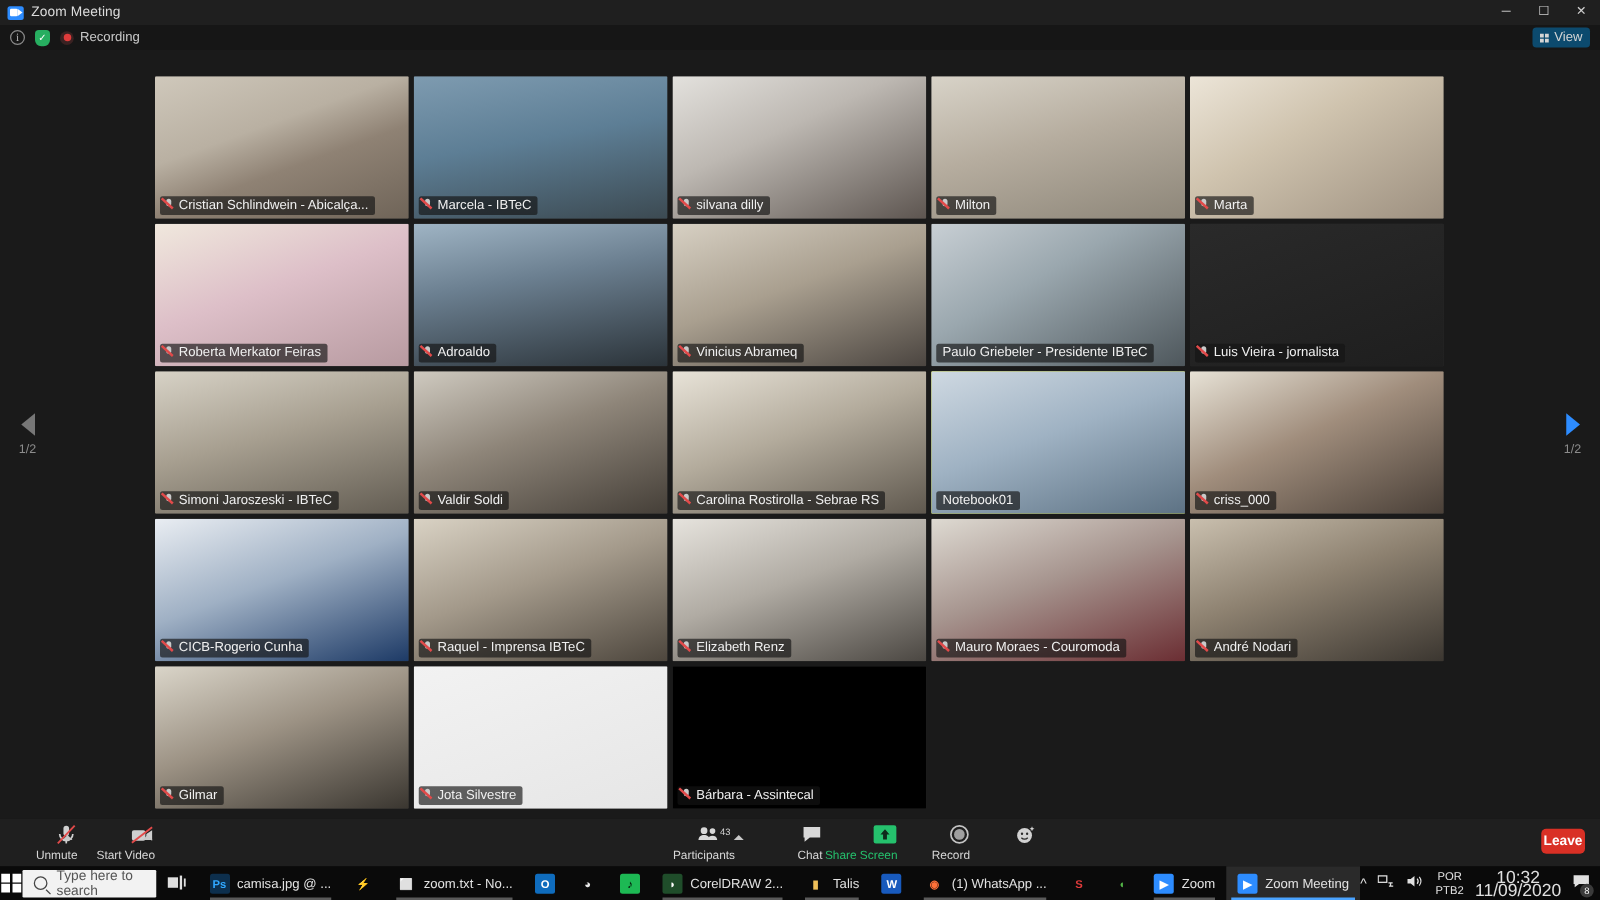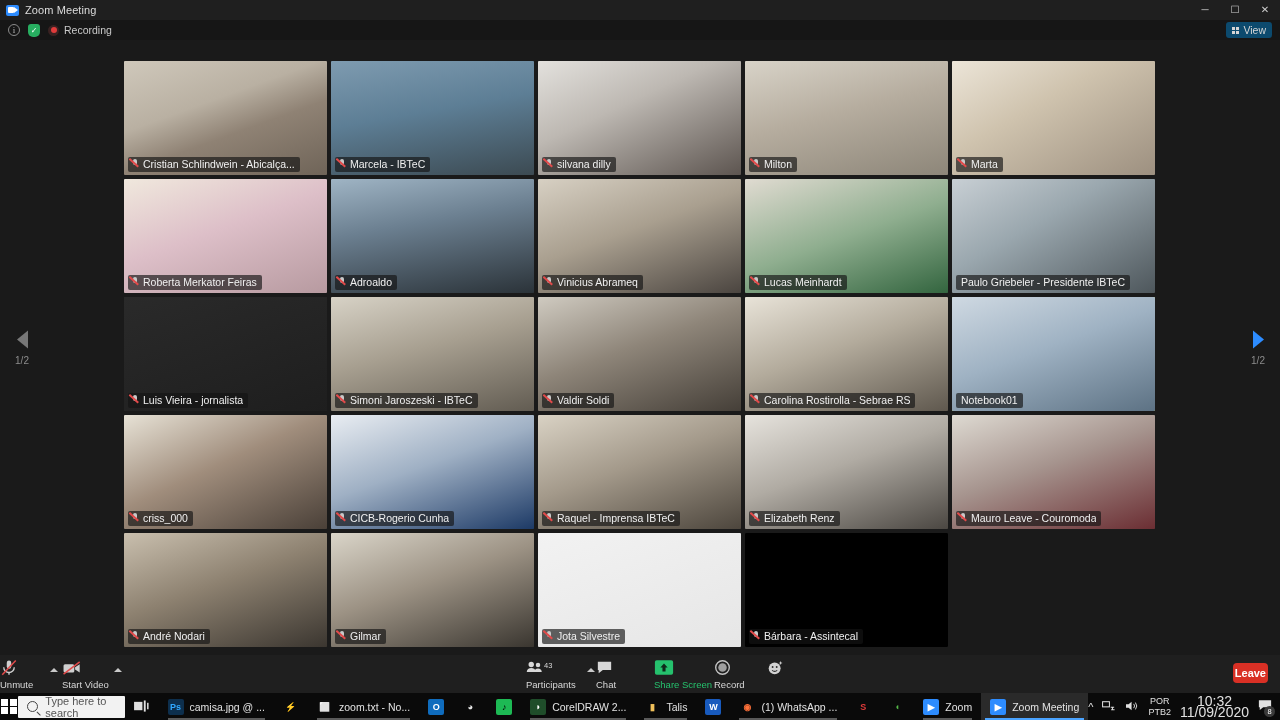--- a/index.html
+++ b/index.html
@@ -151,21 +151,21 @@
   .pgnum { color: #8c8c8c; font-size: 10px; }
 
   
   #toolbar {
     position: absolute; left: 0; top: 655px;
     width: 1280px; height: 38px;
     background: #1f1f1f;
   }
   .tb-item {
     position: absolute; top: 3px;
-    display: flex; flex-direction: column; align-items: flex-start;
+    display: flex; flex-direction: column; align-items: flex-end;
     color: #d8d8d8; font-size: 9.5px; width: 62px;
   }
   .tb-item .lbl { margin-top: 2px; white-space: nowrap; }
   .tb-ico { height: 19px; display: flex; align-items: center; justify-content: center; }
   .caret {
     position: absolute; top: 13px;
     width: 0; height: 0;
     border-left: 4px solid transparent; border-right: 4px solid transparent;
     border-bottom: 4px solid #c9c9c9;
   }
@@ -315,27 +315,20 @@
         </div>
       </div>
       <div class="tile">
         <div class="bg" style="background: linear-gradient(160deg, rgb(215, 208, 195) 0%, rgb(169, 159, 143) 45%, rgb(75, 69, 64) 100%);"></div>
         <div class="namebar">
           <span class="mic-mute"></span>
           <span class="nm">Vinicius Abrameq</span>
         </div>
       </div>
       <div class="tile">
-        <div class="bg" style="background: linear-gradient(160deg, rgb(224, 219, 209) 0%, rgb(143, 174, 143) 50%, rgb(51, 101, 63) 100%);"></div>
-        <div class="namebar">
-          <span class="mic-mute"></span>
-          <span class="nm">Lucas Meinhardt</span>
-        </div>
-      </div>
-      <div class="tile">
         <div class="bg" style="background: linear-gradient(150deg, rgb(200, 207, 212) 0%, rgb(154, 167, 174) 40%, rgb(78, 87, 92) 100%);"></div>
         <div class="namebar nomic">
           <span class="nm">Paulo Griebeler - Presidente IBTeC</span>
         </div>
       </div>
       <div class="tile">
         <div class="bg" style="background: linear-gradient(160deg, rgb(42, 42, 42) 0%, rgb(30, 30, 30) 100%);"></div>
         <div class="namebar">
           <span class="mic-mute"></span>
           <span class="nm">Luis Vieira - jornalista</span>
@@ -393,21 +386,21 @@
         <div class="bg" style="background: linear-gradient(160deg, rgb(230, 227, 221) 0%, rgb(176, 171, 163) 45%, rgb(75, 71, 66) 100%);"></div>
         <div class="namebar">
           <span class="mic-mute"></span>
           <span class="nm">Elizabeth Renz</span>
         </div>
       </div>
       <div class="tile">
         <div class="bg" style="background: linear-gradient(160deg, rgb(222, 218, 210) 0%, rgb(166, 148, 142) 45%, rgb(107, 46, 51) 100%);"></div>
         <div class="namebar">
           <span class="mic-mute"></span>
-          <span class="nm">Mauro Leave - Couromoda</span>
+          <span class="nm">Mauro Moraes - Couromoda</span>
         </div>
       </div>
       <div class="tile">
         <div class="bg" style="background: linear-gradient(160deg, rgb(201, 191, 174) 0%, rgb(141, 129, 112) 45%, rgb(59, 54, 48) 100%);"></div>
         <div class="namebar">
           <span class="mic-mute"></span>
           <span class="nm">André Nodari</span>
         </div>
       </div>
       <div class="tile">

